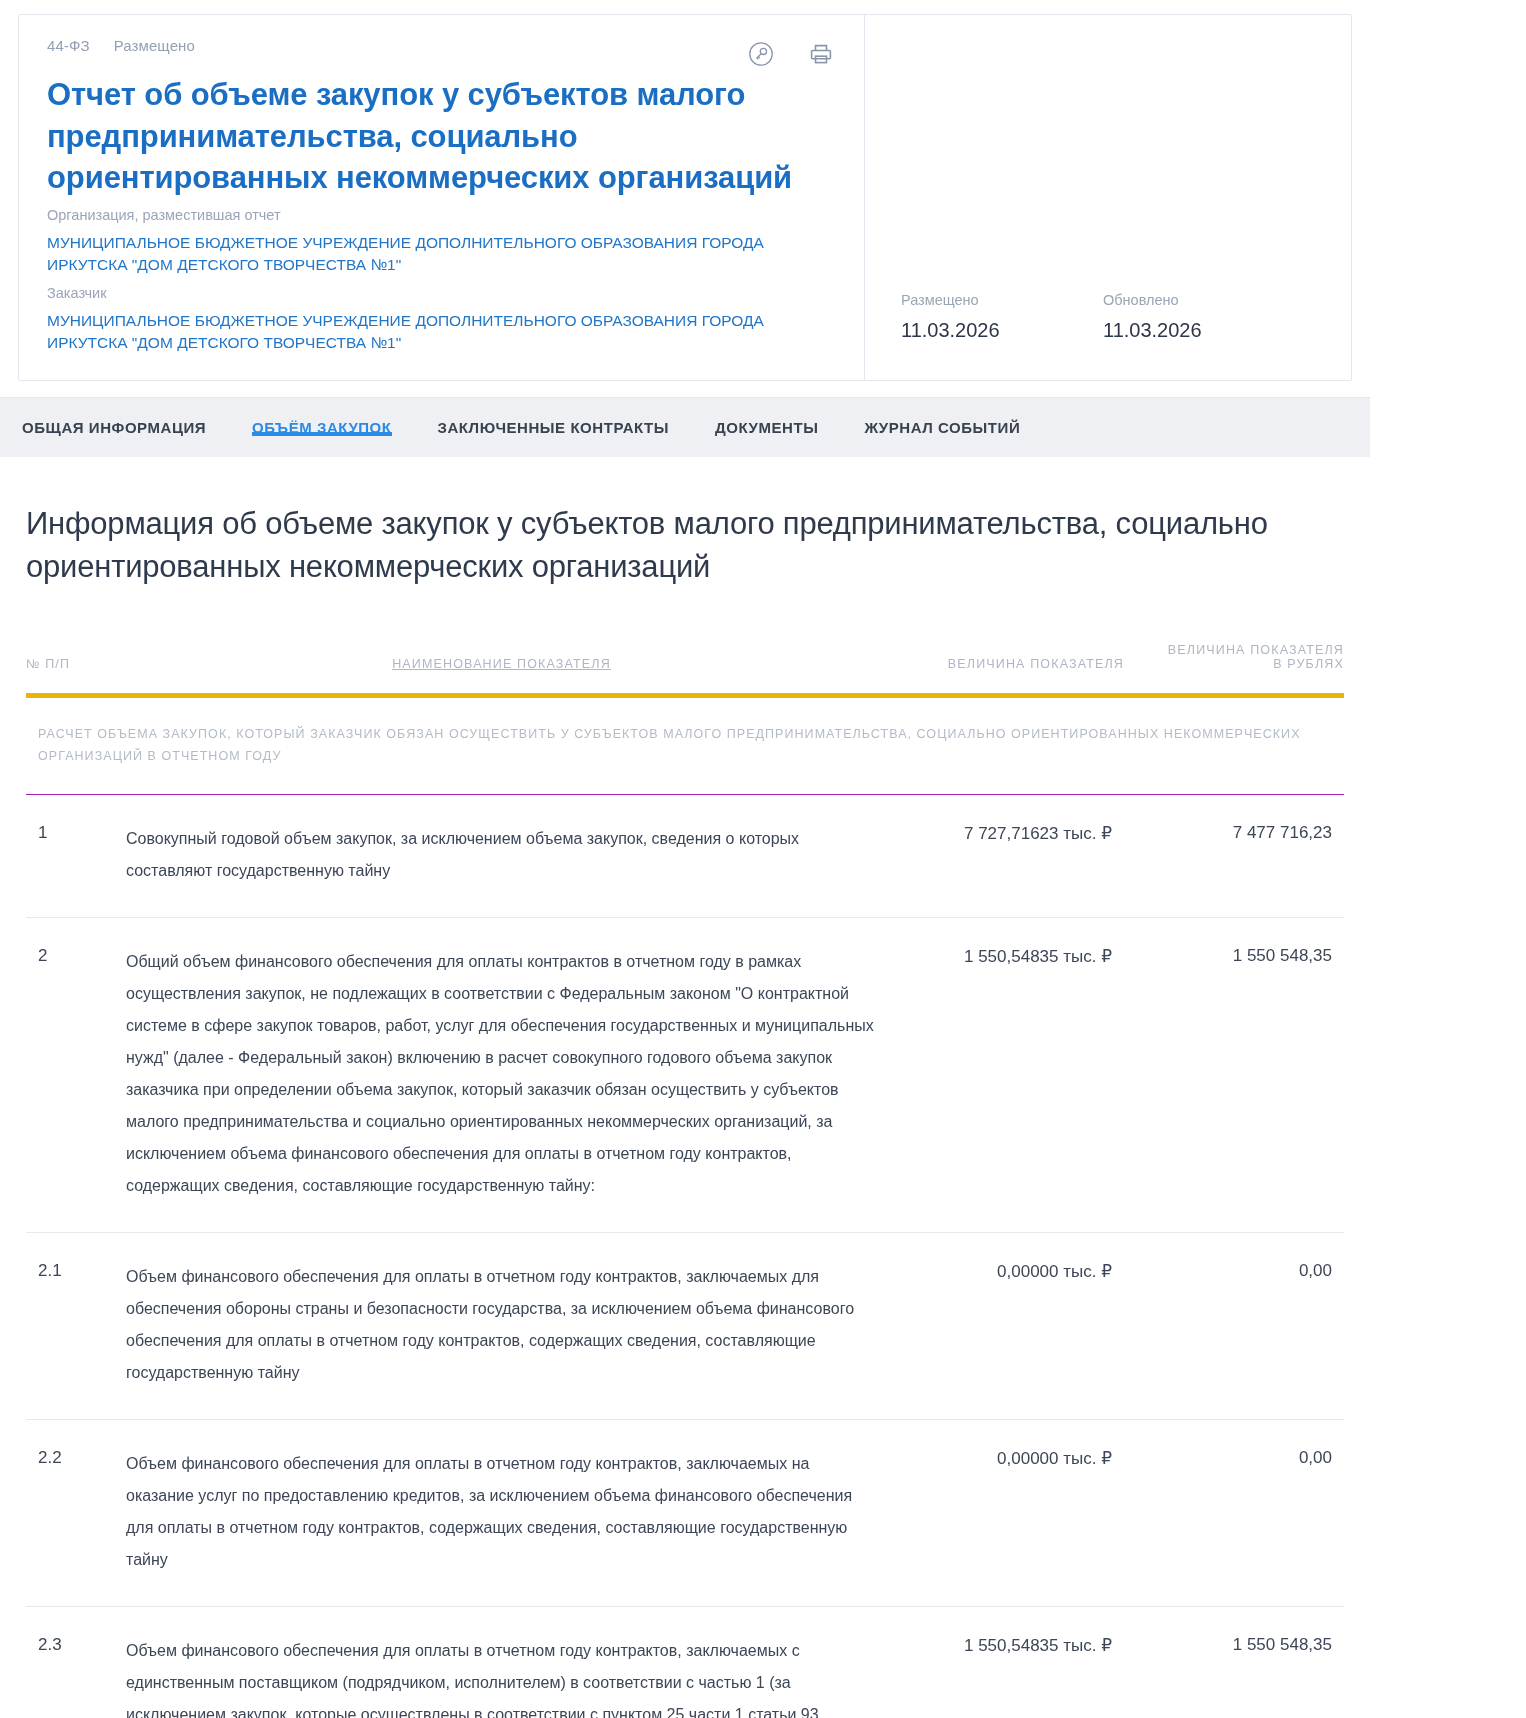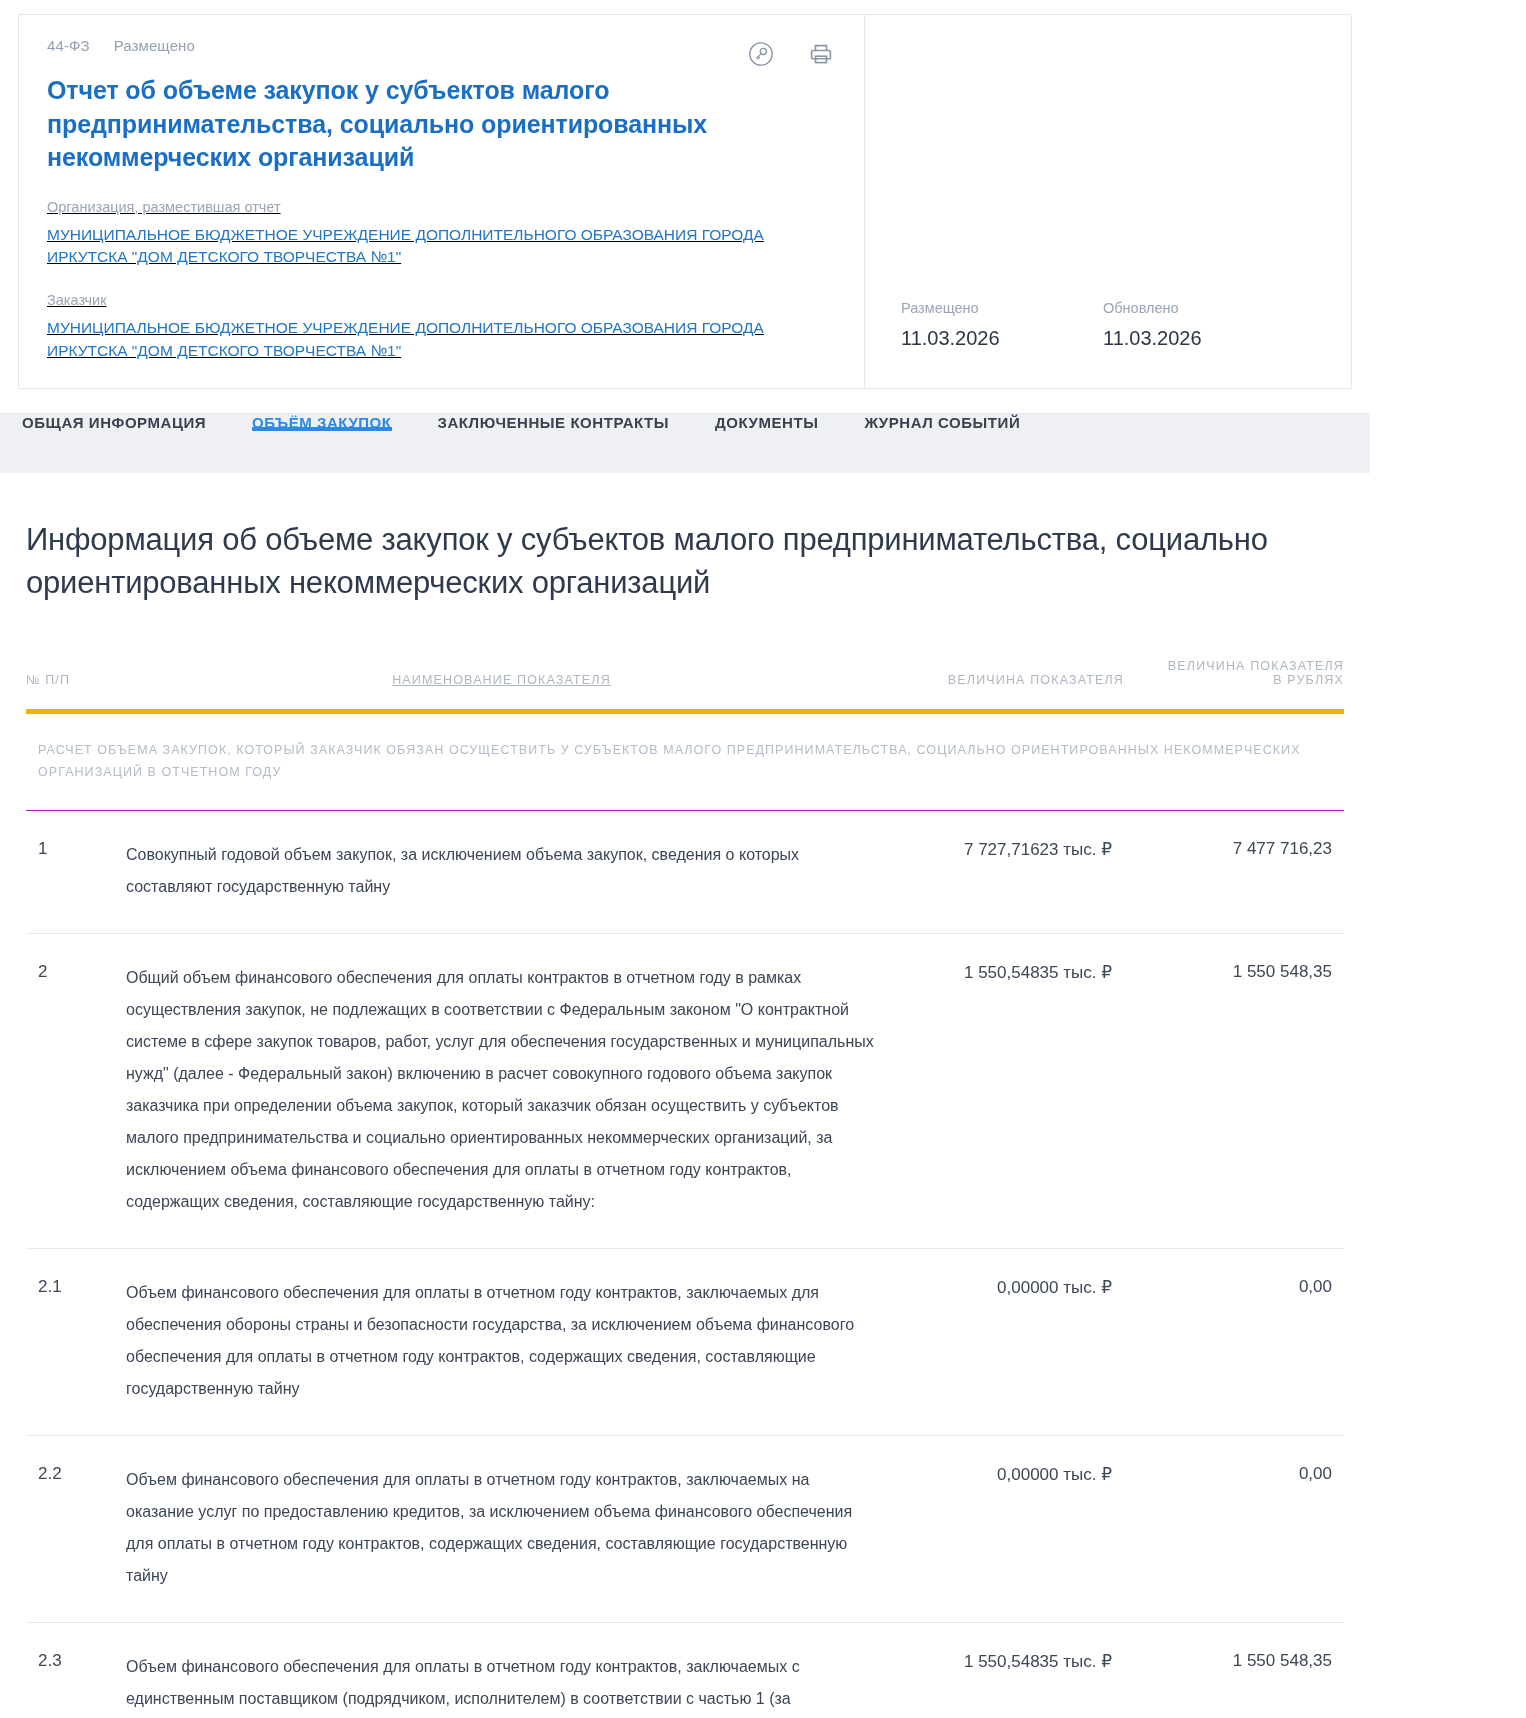--- a/index.html
+++ b/index.html
@@ -61,29 +61,29 @@
   .icon-btn {
     width: 30px; height: 30px;
     display: flex; align-items: center; justify-content: center;
     cursor: pointer;
     color: #8a95a8;
   }
   .icon-btn svg { display: block; }
 
   .card-title {
     margin: 20px 0 0 0;
-    font-size: 25px;
+    font-size: 31px;
     line-height: 1.34;
     font-weight: bold;
     color: #1a6fc4;
     max-width: 960px;
     letter-spacing: -0.1px;
   }
 
-  .field { margin-top: 24px; text-decoration: underline; }
+  .field { margin-top: 8px; }
   .field-label {
     font-size: 14.5px;
     color: #9aa5b6;
     margin-bottom: 9px;
   }
   .field-value {
     font-size: 15.5px;
     line-height: 1.45;
     color: #2076c9;
     max-width: 1000px;
@@ -104,26 +104,26 @@
     color: #9aa5b6;
     margin-bottom: 11px;
   }
   .date-value {
     font-size: 20px;
     color: #2b3648;
   }
 
   
   .tabs-bar {
-    margin-top: 24px;
+    margin-top: 16px;
     background: #eef0f3;
     border-top: 1px solid #e3e7ed;
     height: 60px;
     display: flex;
-    align-items: flex-start;
+    align-items: center;
     padding: 0 22px;
   }
   .tab {
     display: flex;
     align-items: center;
     padding: 0 0 0 0;
     margin-right: 46px;
     font-size: 15px;
     font-weight: bold;
     letter-spacing: .55px;

